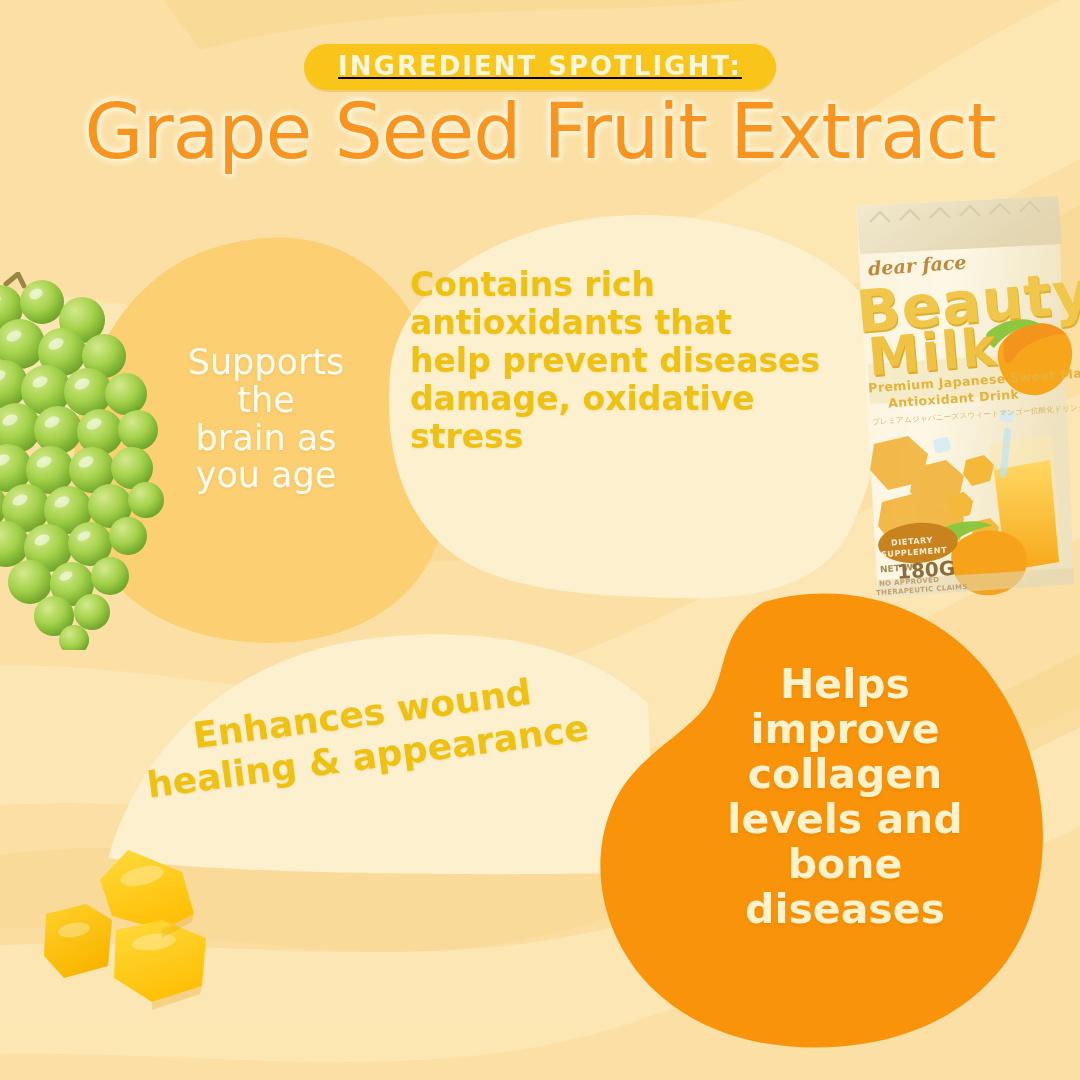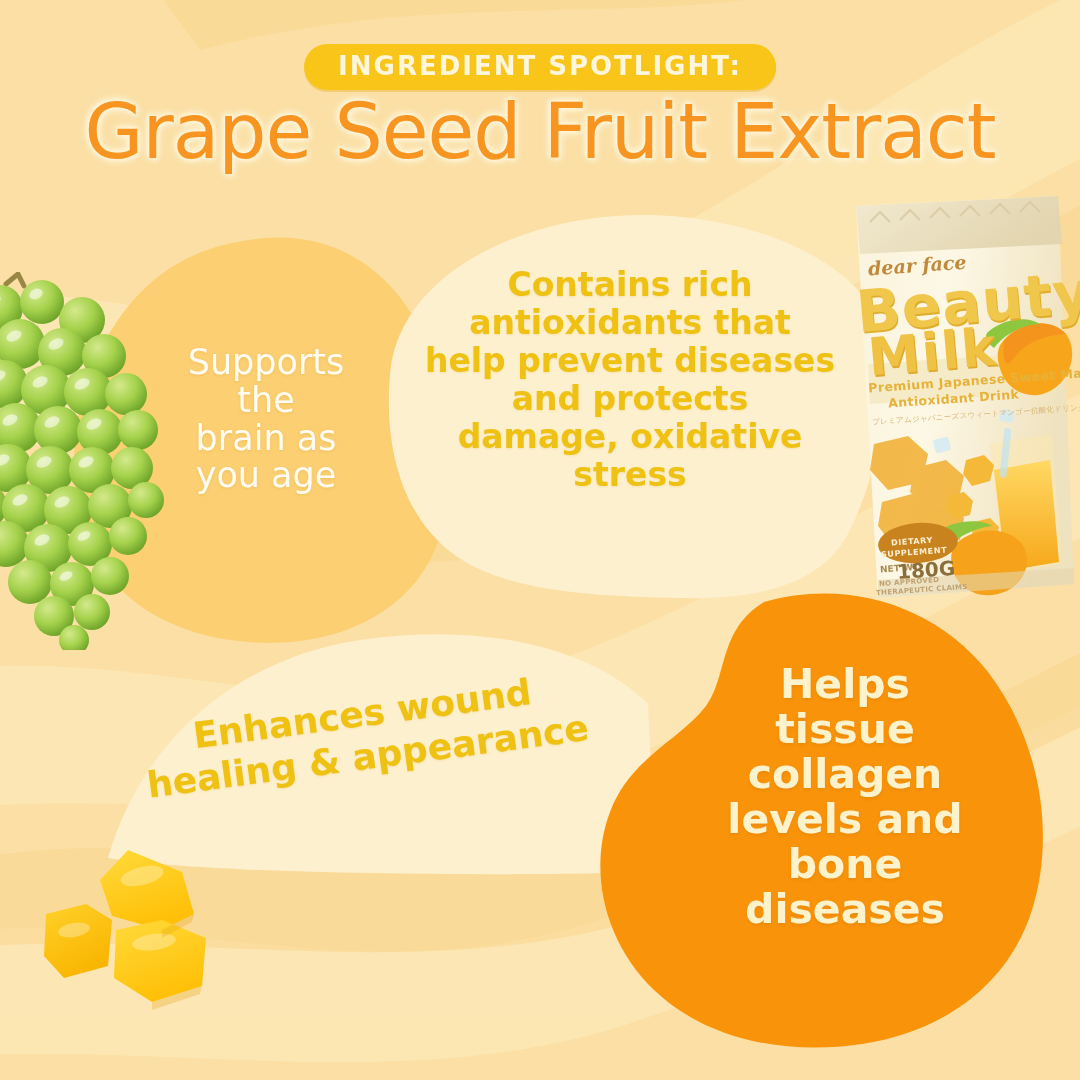--- a/index.html
+++ b/index.html
@@ -21,20 +21,21 @@
   .blob svg{display:block;overflow:visible;}
 
   
   #badge{
     position:absolute;left:50%;transform:translateX(-50%);
     top:44px;z-index:6;
     background:#F8C518;
     border-radius:40px;
     padding:9px 34px 11px 34px;
     box-shadow:0 2px 0 rgba(230,170,20,.35);
+    text-decoration:underline;
   }
   #badge span{
     display:block;
     font-family:"DejaVu Sans","Liberation Sans",sans-serif;
     font-weight:bold;font-size:26px;letter-spacing:2.0px;
     color:#FFF6DC;line-height:1;
     white-space:nowrap;
   }
   
   #title{
@@ -52,21 +53,21 @@
   
   .txt{position:absolute;z-index:7;line-height:1.08;}
   .txt span{display:block;}
 
   #t-brain{
     left:132px;top:344px;width:268px;text-align:center;
     font-weight:normal;font-size:35px;color:#FFFDF3;
     text-shadow:0 1px 3px rgba(200,140,20,.20);
   }
   #t-anti{
-    left:410px;top:266px;width:440px;text-align:center;
+    left:410px;top:266px;width:440px;
     font-weight:bold;font-size:33px;color:#EFC113;
     line-height:1.15;
     text-shadow:0 1px 2px rgba(210,160,30,.18);
   }
   #t-wound{
     left:140px;top:692px;width:450px;text-align:center;
     font-weight:bold;font-size:36px;color:#EFC113;
     transform:rotate(-7.5deg);line-height:1.20;
     text-shadow:0 1px 2px rgba(210,160,30,.18);
   }
@@ -366,31 +367,30 @@
     <span>Supports</span>
     <span>the</span>
     <span>brain as</span>
     <span>you age</span>
   </div>
 
   <div class="txt" id="t-anti">
     <span>Contains rich</span>
     <span>antioxidants that</span>
     <span>help prevent diseases</span>
-    <span>and protects</span>
     <span>damage, oxidative stress</span>
   </div>
 
   <div class="txt" id="t-wound">
     <span>Enhances wound</span>
     <span>healing &amp; appearance</span>
   </div>
 
   <div class="txt" id="t-collagen">
     <span>Helps</span>
-    <span>tissue</span>
+    <span>improve</span>
     <span>collagen</span>
     <span>levels and</span>
     <span>bone</span>
     <span>diseases</span>
   </div>
 
 </div>
 
 </body></html>

